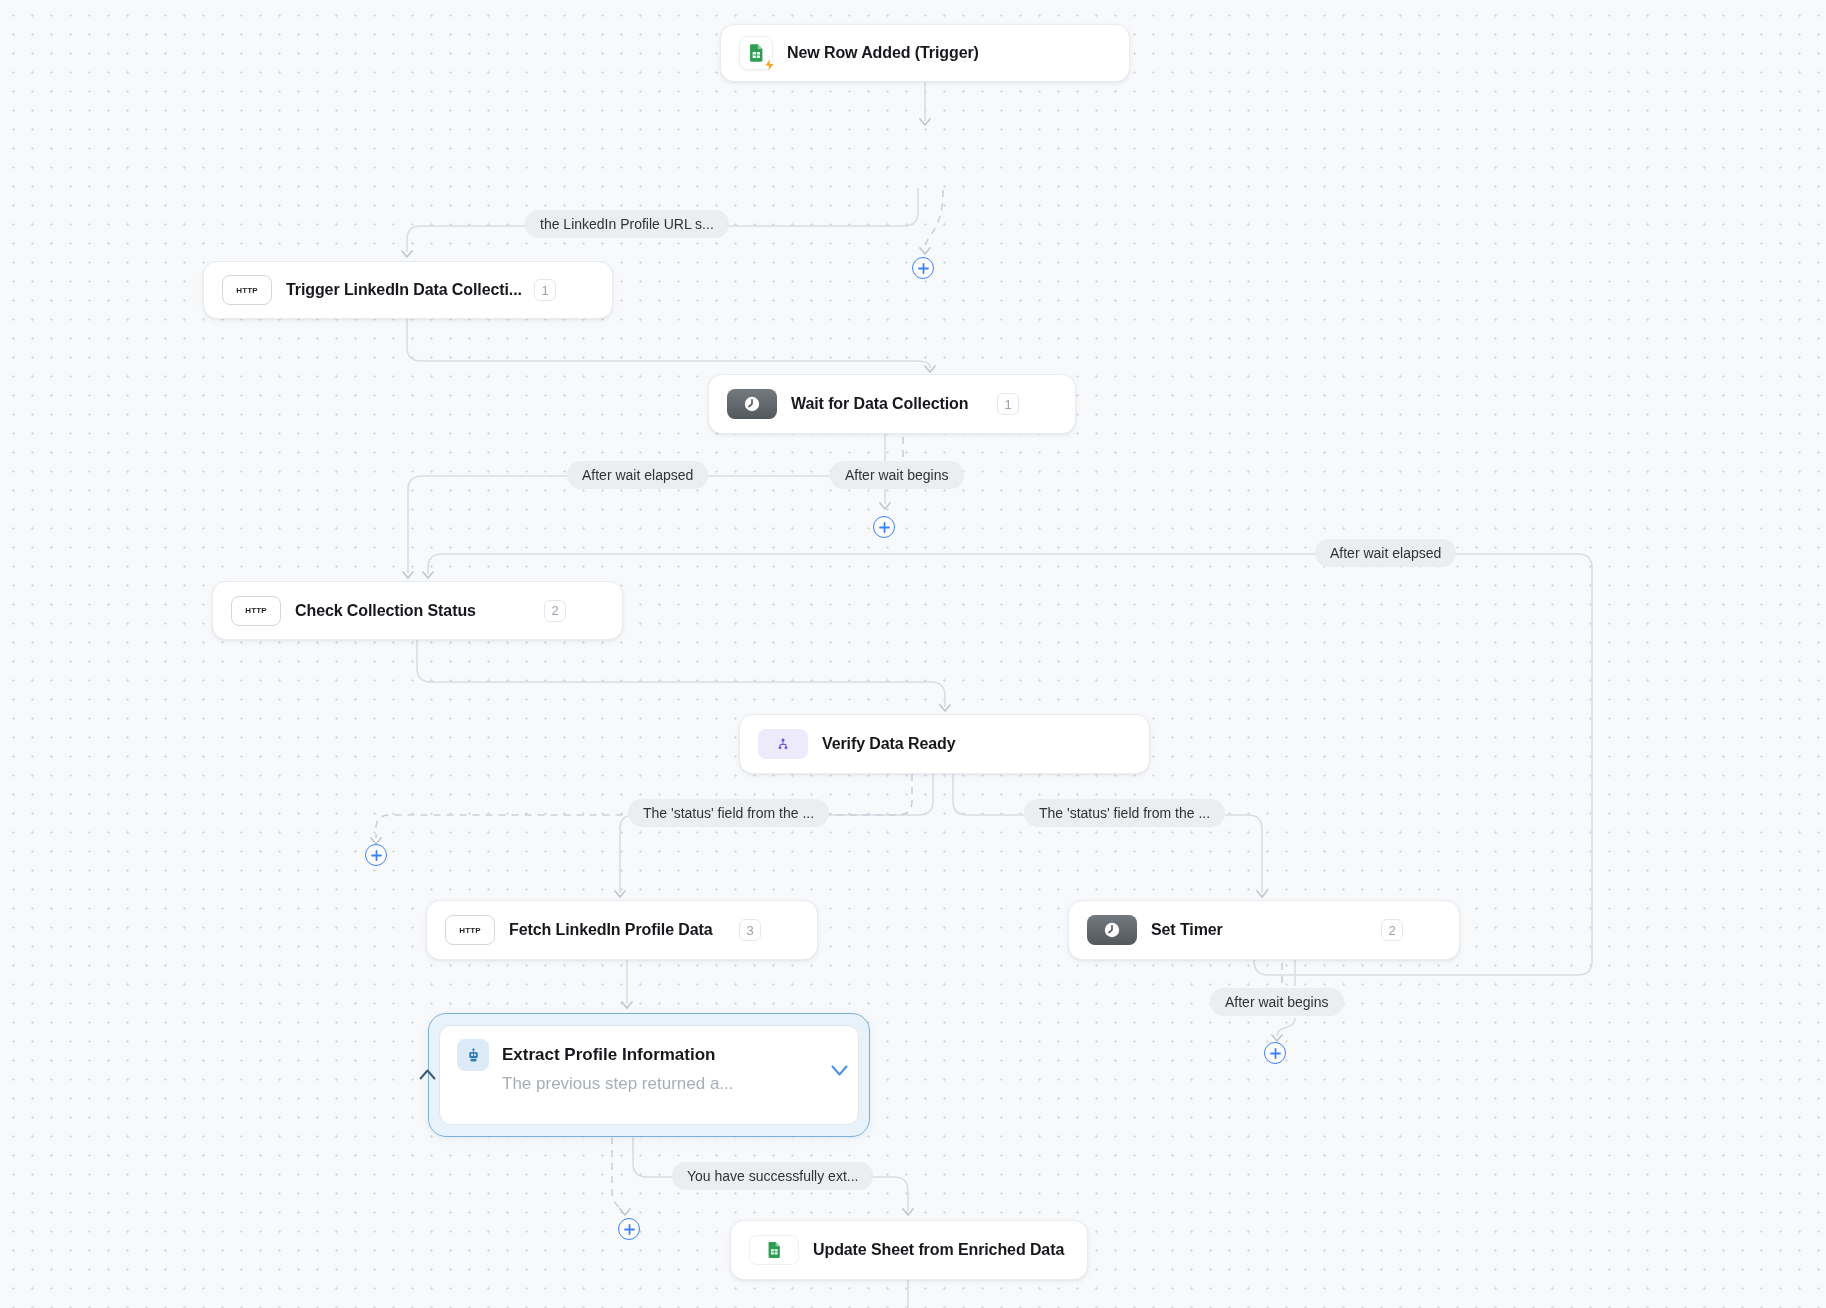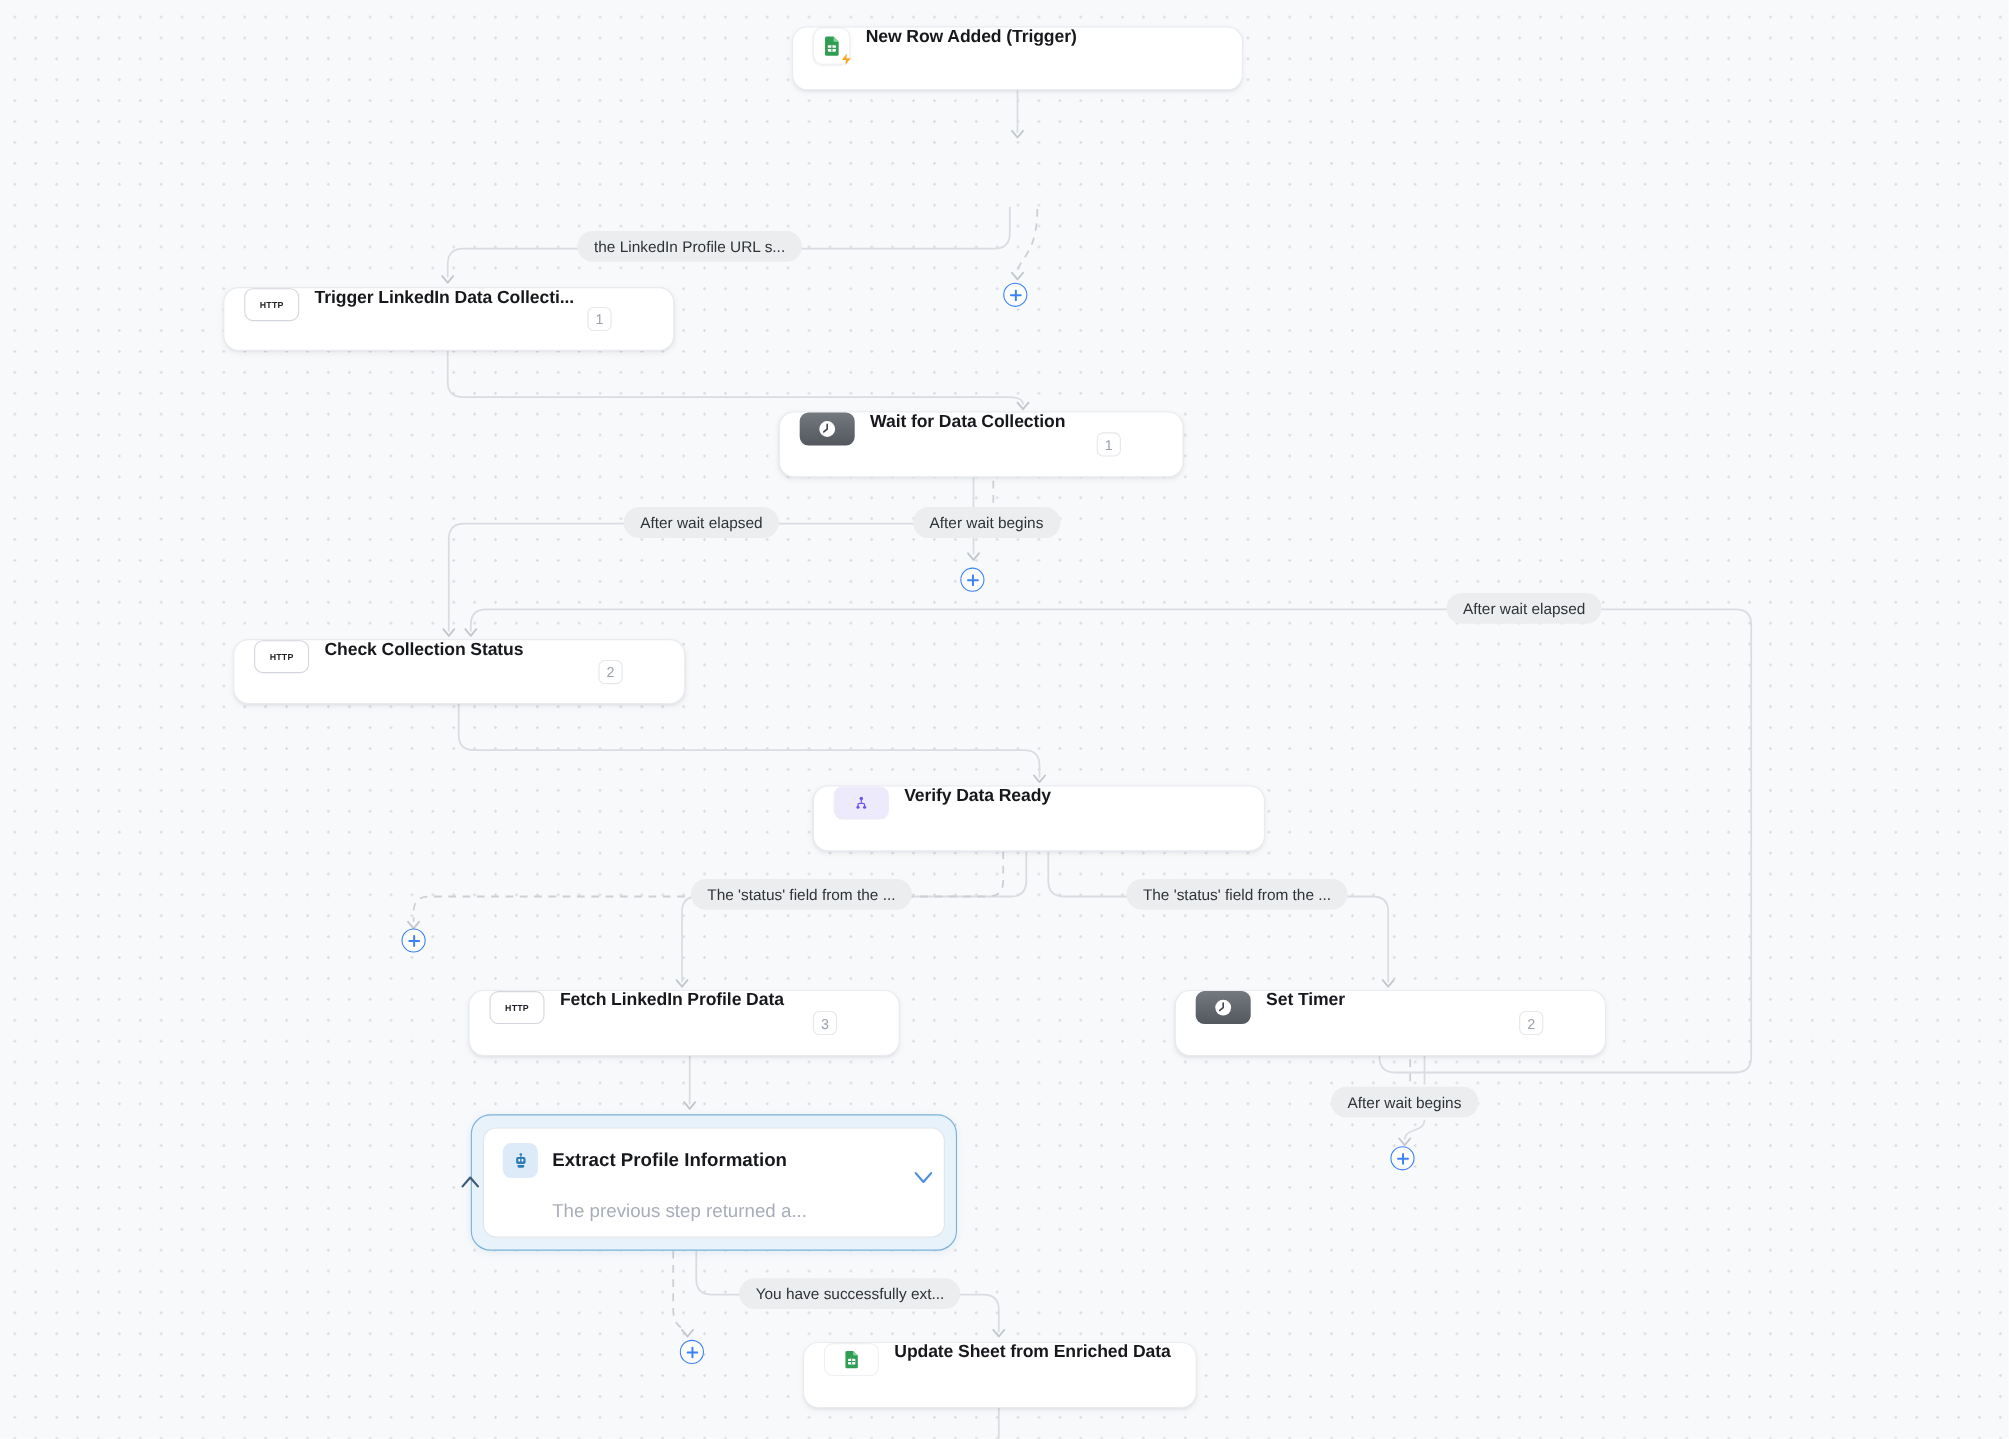--- a/index.html
+++ b/index.html
@@ -11,21 +11,21 @@
     background-image: radial-gradient(#d9dce1 1.2px, transparent 1.3px);
     background-size: 19px 19px;
     background-position: 4px 6px;
   }
   svg.edges { position:absolute; left:0; top:0; z-index:1; }
   .edge-solid  { stroke:#d9dce2; stroke-width:1.6; fill:none; }
   .edge-dash   { stroke:#ccd0d6; stroke-width:1.6; fill:none; stroke-dasharray:7 6; }
   .arrow       { stroke:#c3c7ce; stroke-width:1.7; fill:none; stroke-linecap:round; stroke-linejoin:round; }
 
   .node {
-    position:absolute; z-index:3; display:flex; align-items:flex-start; gap:14px;
+    position:absolute; z-index:3; display:flex; align-items:center; gap:14px;
     background:#fff; border:1px solid #e9ebef; border-radius:14px; padding:0 18px;
     box-shadow:0 1px 2px rgba(16,24,40,.04), 0 2px 6px rgba(16,24,40,.05);
   }
   .node-title { font-size:16px; font-weight:700; color:#16181c; letter-spacing:-.1px; white-space:nowrap; }
   .badge {
     position:absolute; right:56px; top:50%; transform:translateY(-50%);
     min-width:22px; height:22px; padding:0 4px; border:1px solid #e5e7eb; border-radius:6px;
     background:#fff; color:#9ba1ab; font-size:13px; display:flex; align-items:center; justify-content:center;
   }
   .icon-box { width:50px; height:30px; border-radius:8px; flex:0 0 auto;
@@ -52,21 +52,21 @@
   .selected-halo {
     position:absolute; z-index:3; background:#e8f2fa; border:1.5px solid #7cb2d7; border-radius:18px;
     box-shadow:0 2px 8px rgba(59,130,198,.10);
   }
   .selected-card {
     position:absolute; left:10px; right:10px; top:11px; bottom:11px;
     background:#fff; border:1px solid #e2e6ea; border-radius:12px; padding:13px 17px;
   }
   .selected-title-row { display:flex; align-items:center; gap:13px; }
   .selected-title { font-size:17px; font-weight:700; color:#16181c; }
-  .selected-subtitle { margin:20px 0 0 45px; font-size:17px; color:#a8aeb8; }
+  .selected-subtitle { margin:3px 0 0 45px; font-size:17px; color:#a8aeb8; }
   .nav-chevron { position:absolute; z-index:5; }
 </style>
 </head>
 <body>
 
 <div class="canvas">
 
   <svg class="edges" width="1826" height="1308" viewBox="0 0 1826 1308">
 
     <path class="edge-solid" d="M925 82 L925 121"></path>

